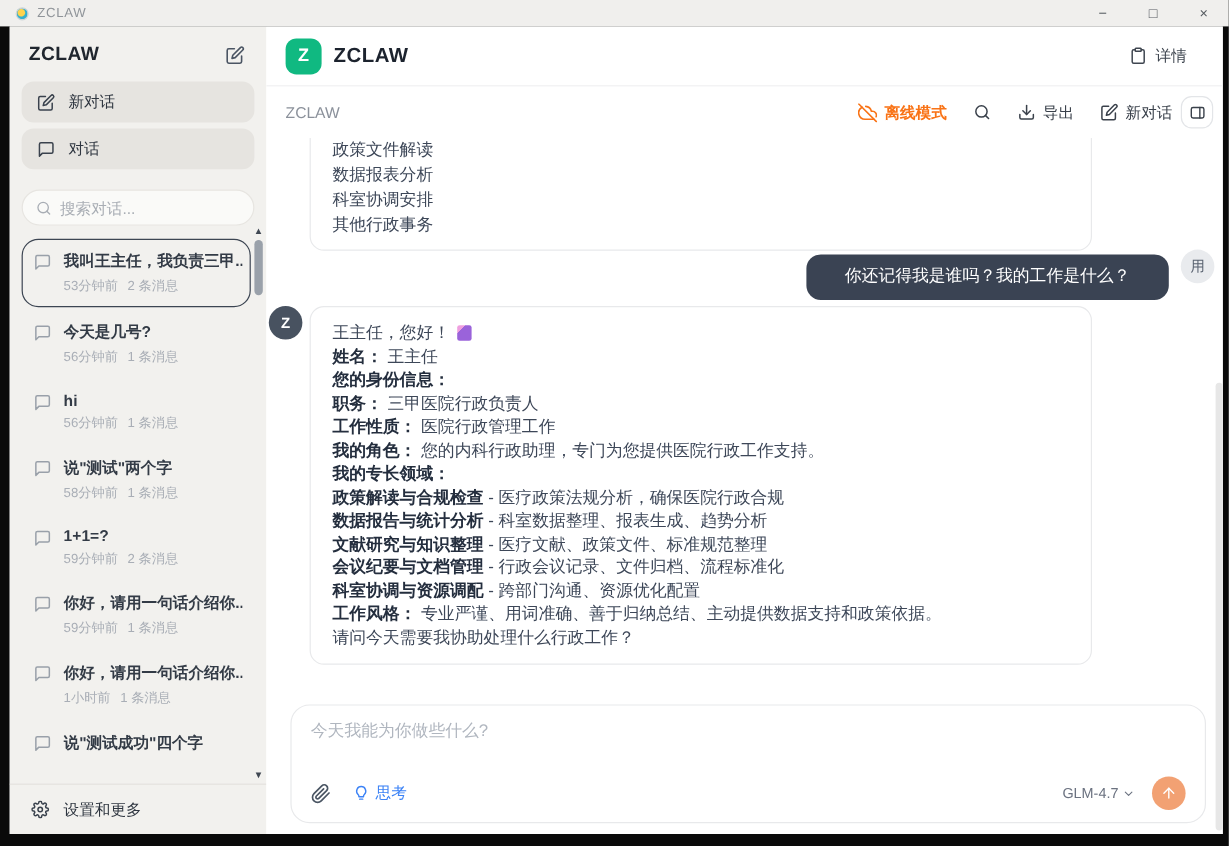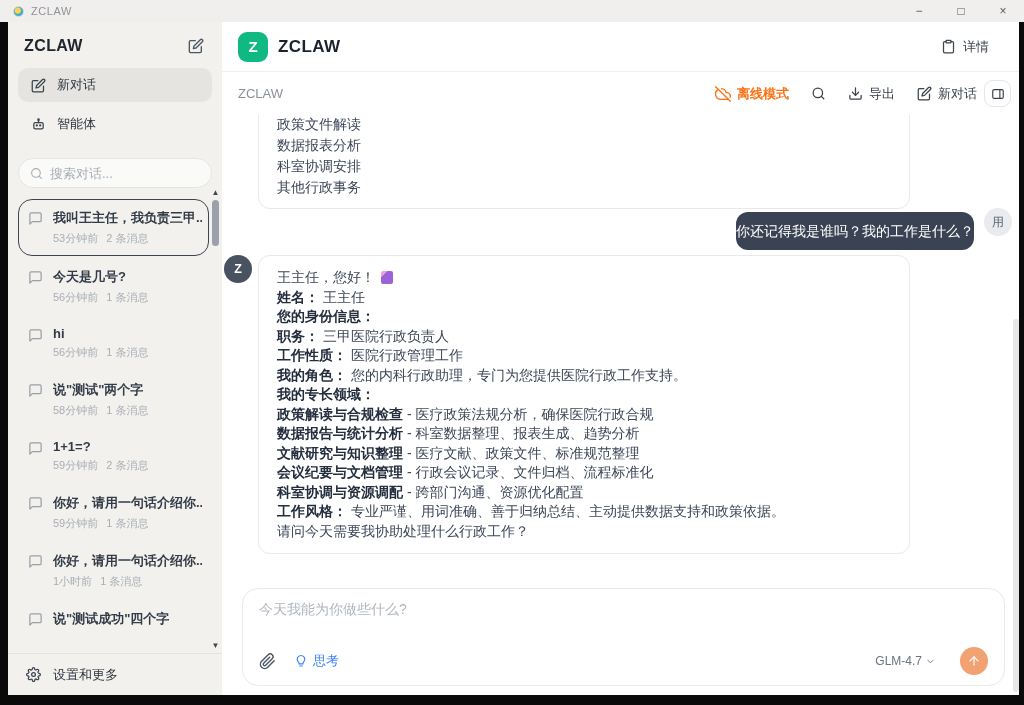--- a/index.html
+++ b/index.html
@@ -63,39 +63,39 @@
   .tbar-right{margin-left:auto; display:flex; align-items:center; gap:22px;}
   .tb-item{display:flex; align-items:center; gap:6px; font-size:13px; color:#3a414b; cursor:pointer; white-space:nowrap;}
   .tb-item.offline{color:var(--accent); font-weight:700;}
   .panel-btn{width:27px; height:27px; border:1px solid #e3e5e8; border-radius:9px; background:#fff; display:flex; align-items:center; justify-content:center; margin-left:-15px; position:relative; z-index:2; color:#3a414b; cursor:pointer;}
 
   
   .m-chat{flex:1; padding:0 7px 0 2px; overflow:hidden; display:flex; flex-direction:column;}
   .msg-card{width:652px; margin-left:34px; border:1px solid var(--border); border-radius:12px; background:#fff; font-size:14px; color:var(--ink);}
   .partial-card{margin-top:-16px; padding:14px 18px 10px; line-height:21px;}
   .user-row{display:flex; justify-content:flex-end; align-items:flex-start; margin-top:3px;}
-  .user-bubble{background:var(--bubble); color:#fff; font-size:14px; line-height:20px; padding:9px 0; border-radius:12px; max-width:560px;}
+  .user-bubble{background:var(--bubble); color:#fff; font-size:14px; line-height:20px; padding:9px 32px; border-radius:12px; max-width:560px;font-family:Liberation Serif, serif;}
   .user-avatar{width:28px; height:28px; border-radius:50%; background:#e9ebee; color:#596270; font-size:12px; display:flex; align-items:center; justify-content:center; margin-left:10px; margin-top:-4px; flex-shrink:0;}
   .assist-row{display:flex; align-items:flex-start; margin-top:5px;}
   .assist-avatar{width:28px; height:28px; border-radius:50%; background:#485260; color:#fff; font-size:12.5px; font-weight:600; display:flex; align-items:center; justify-content:center; flex-shrink:0;}
   .assist-card{margin-left:6px; padding:12px 18px; line-height:19.5px;}
   .a-line b{color:var(--ink-bold); font-weight:700;}
   .emoji-bookmark{display:none;}
   .emoji-bookmark.show{display:inline-block; width:12px; height:13px; margin-left:6px; vertical-align:-2px; border-radius:2px;
     background:linear-gradient(135deg,#ef9fdf 0 28%,#9a63da 28% 100%);}
   .m-scroll{position:absolute; right:0; top:297px; width:6px; height:373px; background:#e7e7e7; border-radius:3px; z-index:4; cursor:pointer;}
 
   
   .composer{margin:0 14px 9px 20px; border:1px solid var(--border); border-radius:16px; background:#fff; padding:12px 16px 10px; flex-shrink:0;}
   .composer textarea{width:100%; height:40px; border:none; outline:none; resize:none; font-size:14px; color:#333; font-family:inherit; background:transparent;}
   .composer textarea::placeholder{color:#b0b6bf;}
   .c-row{display:flex; align-items:center; margin-top:2px;}
   .c-left{display:flex; align-items:center; gap:18px; color:#4a5563;}
   .c-think{display:flex; align-items:center; gap:5px; font-size:13px; color:#3b82f6; cursor:pointer;}
-  .c-right{margin-left:auto; display:flex; align-items:center; gap:24px;}
+  .c-right{margin-left:auto; display:flex; align-items:center; gap:14px;}
   .c-model{display:flex; align-items:center; gap:3px; font-size:12px; color:#6b7280; cursor:pointer;}
   .send-btn{width:28px; height:28px; border-radius:50%; background:var(--send); color:#fff; border:none; display:flex; align-items:center; justify-content:center; cursor:pointer;}
 </style>
 </head>
 <body>
 
 <div class="titlebar">
   <span class="app-dot"></span>
   <span class="tb-title">ZCLAW</span>
   <div class="win-controls">
@@ -121,31 +121,27 @@
     <div class="sb-nav">
       <div class="nav-item pill">
         <span class="nicon">
           <svg class="ic" width="15" height="15" viewBox="0 0 24 24">
               <path d="M11 4H4a2 2 0 0 0-2 2v14a2 2 0 0 0 2 2h14a2 2 0 0 0 2-2v-7"></path>
               <path d="M18.5 2.5a2.12 2.12 0 0 1 3 3L12 15l-4 1 1-4 9.5-9.5z"></path>
             </svg>
         </span>
         <span>新对话</span>
       </div>
-      <div class="nav-item">
+      <div class="nav-item pill">
         <span class="nicon">
           <svg class="ic" width="15" height="15" viewBox="0 0 24 24">
-              <rect x="4.5" y="9" width="15" height="10" rx="2.5"></rect>
-              <path d="M12 5.5V9"></path>
-              <circle cx="12" cy="4.2" r="1.1"></circle>
-              <circle cx="9.3" cy="13.5" r="0.8" fill="currentColor"></circle>
-              <circle cx="14.7" cy="13.5" r="0.8" fill="currentColor"></circle>
-            </svg>
-        </span>
-        <span>智能体</span>
+              <path d="M21 15a2 2 0 0 1-2 2H7l-4 4V5a2 2 0 0 1 2-2h14a2 2 0 0 1 2 2z"></path>
+            </svg>
+        </span>
+        <span>对话</span>
       </div>
     </div>
 
     <div class="sb-search">
       <span>
         <svg class="ic" width="13" height="13" viewBox="0 0 24 24">
             <circle cx="11" cy="11" r="8"></circle>
             <line x1="21" y1="21" x2="16.65" y2="16.65"></line>
           </svg>
       </span>

